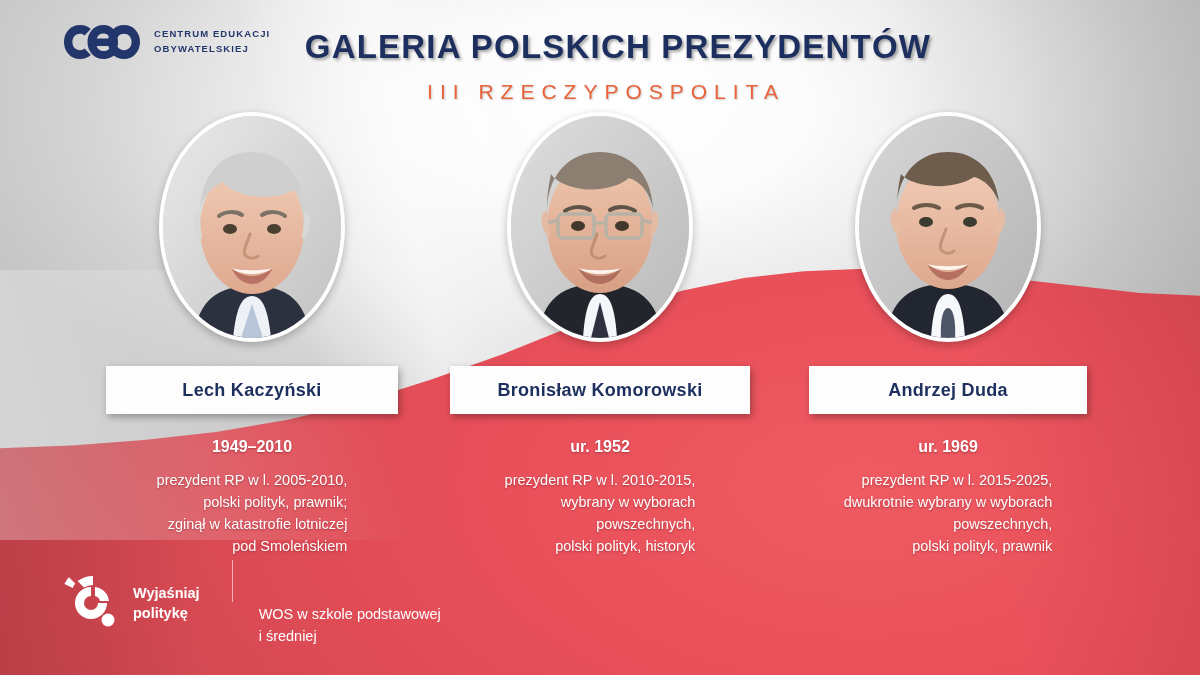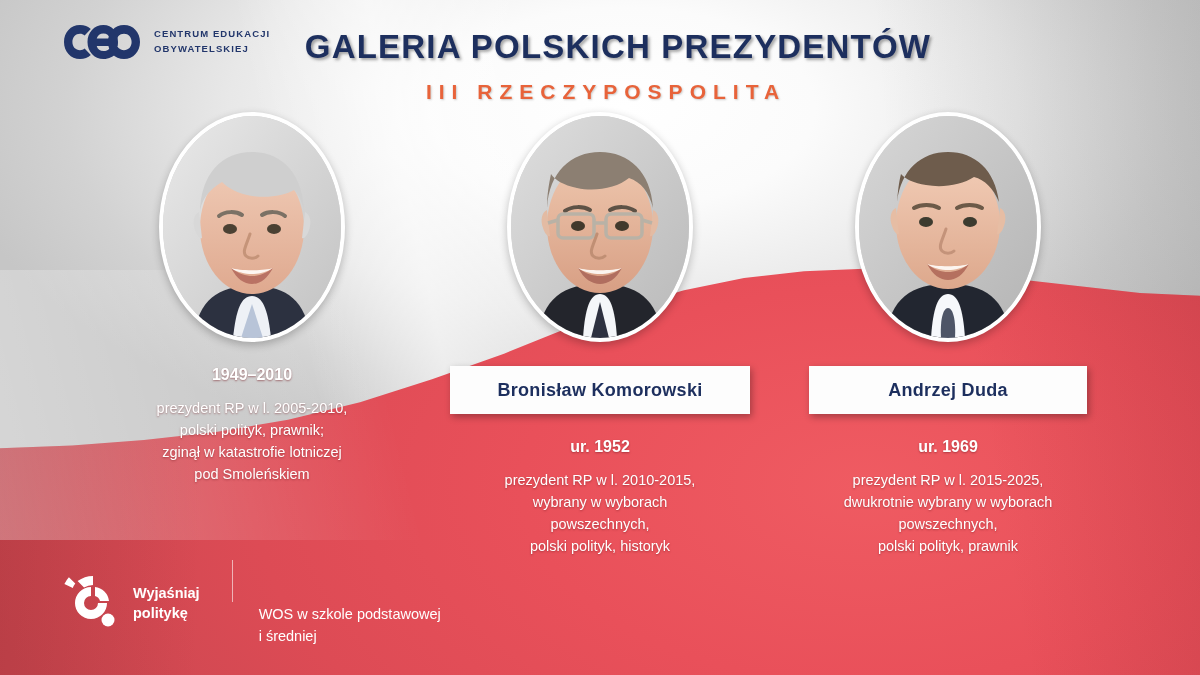--- a/index.html
+++ b/index.html
@@ -91,21 +91,21 @@
     font-size: 33px;
     font-weight: bold;
     letter-spacing: 1.2px;
     text-shadow: 2px 2px 3px rgba(60,60,60,.45);
     margin: 0;
     padding-left: 36px;
   }
   .sub-title {
     color: #e8633a;
     font-size: 21px;
-    font-weight: bold;
+    font-weight: normal;
     letter-spacing: 7px;
     margin: 14px 0 0 12px;
     text-shadow: 1px 1px 2px rgba(90,90,90,.30);
   }
 
   
   .cards {
     position: absolute;
     left: 0; right: 0; top: 112px;
     display: flex;
@@ -152,21 +152,21 @@
     color: #ffffff;
     font-size: 16px;
     font-weight: bold;
     text-shadow: 0 1px 2px rgba(120,30,36,.55);
   }
   .desc {
     margin-top: 13px;
     color: #ffffff;
     font-size: 14.5px;
     line-height: 1.52;
-    text-align: center;
+    text-align: right;
     text-shadow: 0 1px 2px rgba(120,30,36,.50);
     white-space: pre-line;
   }
   .card.c1 .nameplate { width: 292px; }
   .card.c2 .nameplate { width: 300px; }
   .card.c3 .nameplate { width: 278px; }
 
   
   .footer {
     position: absolute;
@@ -251,20 +251,23 @@
           <path d="M36 96c-5 2-7 10-4 18 2 6 5 9 7 8z" fill="#d8d8d8"></path>
           <path d="M142 96c5 2 7 10 4 18-2 6-5 9-7 8z" fill="#d8d8d8"></path>
           <path d="M56 100c6-5 17-5 23-1" stroke="#7b7165" stroke-width="4" fill="none" stroke-linecap="round"></path>
           <path d="M99 99c6-4 17-4 23 1" stroke="#7b7165" stroke-width="4" fill="none" stroke-linecap="round"></path>
           <ellipse cx="67" cy="113" rx="7" ry="5" fill="#4b4133"></ellipse>
           <ellipse cx="111" cy="113" rx="7" ry="5" fill="#4b4133"></ellipse>
           <path d="M87 118c-4 12-8 18-4 22 3 3 9 3 12 0" stroke="#c59479" stroke-width="3" fill="none" stroke-linecap="round"></path>
           <path d="M68 152c8 6 15 8 21 8s13-2 21-8c-6 11-13 16-21 16s-15-5-21-16z" fill="#b97264"></path>
           <path d="M68 152c8 3 34 3 42 0-6 4-14 6-21 6s-15-2-21-6z" fill="#fdf6f2"></path>
         </svg>
+      </div>
+      <div class="nameplate">
+        <span class="nameplate-text">Lech Kaczyński</span>
       </div>
       <div class="years">1949–2010</div>
       <div class="desc">prezydent RP w l. 2005-2010,
 polski polityk, prawnik;
 zginął w katastrofie lotniczej
 pod Smoleńskiem</div>
     </div>
 
     <div class="card c2">
       <div class="portrait">

